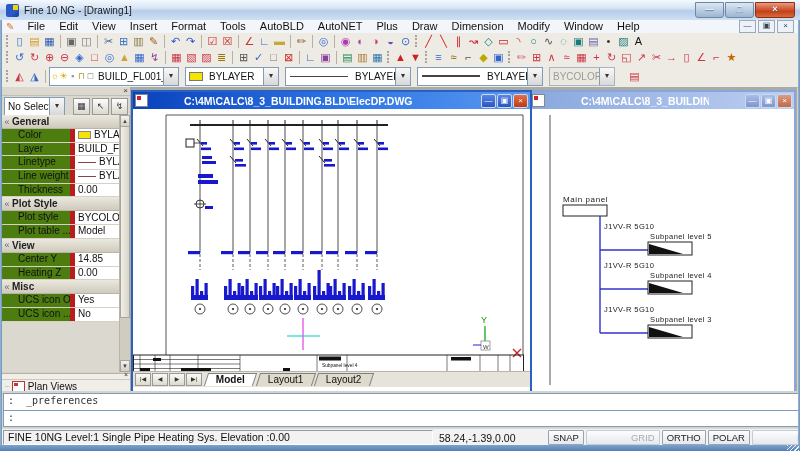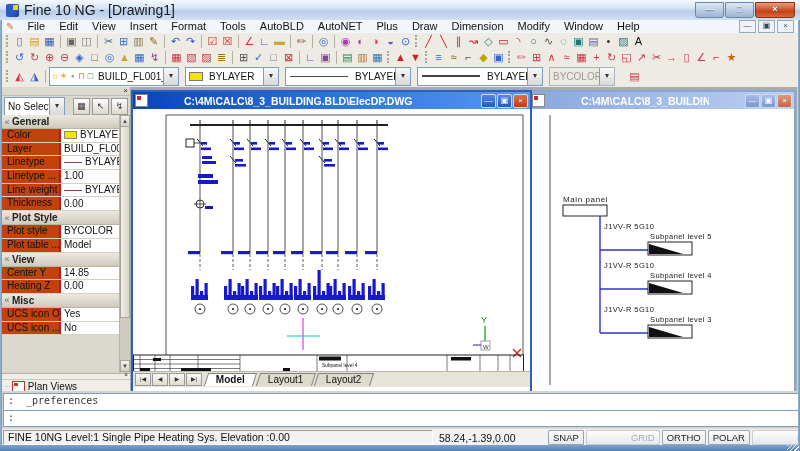--- a/index.html
+++ b/index.html
@@ -6,21 +6,21 @@
   #app{position:relative;width:800px;height:451px;overflow:hidden;
        font-family:"Liberation Sans",sans-serif;font-size:11px;color:#111;
        background:#d4d0c8;user-select:none;}
   
   #titlebar{position:absolute;left:0;top:0;width:800px;height:20px;
     background:linear-gradient(#f4f9fe 0%,#d7e5f5 40%,#b6cde9 55%,#cfe0f2 100%);
     border-bottom:1px solid #8aa5c5;display:flex;align-items:center;}
   .app-ico{width:13px;height:13px;margin:0 5px 0 6px;background:linear-gradient(135deg,#2a5ac8 60%,#1a3a90);
     position:relative;border-radius:2px;}
   .app-ico i{position:absolute;right:1px;top:1px;width:5px;height:5px;background:#f5d400;}
-  #win-title{font-size:14px;color:#1a1a1a;}
+  #win-title{font-size:10px;color:#1a1a1a;}
   .capbtns{position:absolute;right:5px;top:2px;display:flex;gap:1px;}
   .capbtn{width:27px;height:14px;border:1px solid #6f87a6;border-radius:0 0 3px 3px;
     background:linear-gradient(#dbe7f4,#9db6d2);color:#fff;font-size:9px;line-height:13px;
     text-align:center;text-shadow:0 1px 1px #456;}
   .capbtn.close{width:38px;border-color:#8f2f10;background:linear-gradient(#eb9a7e,#c44118 60%,#d86a3a);font-weight:bold;}
   
   #menubar{position:absolute;left:2px;top:20px;width:796px;height:13px;background:#f2f5fa;
     display:flex;align-items:center;border-bottom:1px solid #dde3ea;}
   .mdoc{color:#e07820;font-size:10px;margin:0 6px 0 4px;}
   .menu-item{padding:0 7px;font-size:11px;line-height:13px;}
@@ -51,22 +51,22 @@
   #pal-top .x{position:absolute;right:2px;top:-1px;font-size:8px;color:#333;}
   #pal-sel{display:flex;align-items:center;height:18px;padding:1px 2px;}
   #sel-combo{flex:1;}
   .selbtn{width:15px;height:15px;border:1px solid #999;background:linear-gradient(#fcfcfa,#dcd8cc);
     margin-left:2px;text-align:center;font-size:9px;line-height:14px;color:#334;flex:none;}
   #palette-sections{position:absolute;left:0;top:28px;right:10px;bottom:0;overflow:hidden;}
   .psec-header{height:13px;background:linear-gradient(#ebe8df,#cfcabc);border-bottom:1px solid #b8b4a6;
     display:flex;align-items:center;font-weight:bold;font-size:10px;color:#222;}
   .psec-chev{width:10px;text-align:center;color:#667;font-size:9px;font-weight:normal;}
   .prow{display:flex;height:12.7px;border-bottom:1px solid #d5d1c5;background:#fff;font-size:10px;}
-  .plabel{width:52px;flex:none;background:#c2410c;border-right:2px solid #b91c1c;
-    padding-left:5px;white-space:nowrap;overflow:hidden;line-height:12.5px;}
+  .plabel{width:52px;flex:none;background:#4d7c0f;border-right:5px solid #b91c1c;
+    padding-left:16px;white-space:nowrap;overflow:hidden;line-height:12.5px;}
   .pvalue{flex:1;display:flex;align-items:center;padding-left:3px;white-space:nowrap;overflow:hidden;line-height:12.5px;}
   .pswatch{width:11px;height:6px;background:#f5e400;border:1px solid #888;margin-right:3px;flex:none;}
   .pline-pre{width:18px;border-top:1px solid #884444;margin-right:3px;flex:none;}
   #pal-scroll{position:absolute;right:0;top:28px;bottom:0;width:10px;background:#d0ccc0;border-left:1px solid #b8b4a6;}
   .scr-btn{height:10px;font-size:6px;text-align:center;line-height:10px;color:#445;
     background:linear-gradient(#f4f2ec,#d4d0c4);border:1px solid #a8a49a;}
   .scr-btn.dn{position:absolute;bottom:0;left:0;right:0;}
   #scr-thumb{position:absolute;top:11px;left:0;right:0;height:190px;
     background:linear-gradient(90deg,#f0eee8,#d8d4c8);border:1px solid #a8a49a;}
   
@@ -348,26 +348,20 @@
           </span>
         </div>
         <div class="prow">
           <span class="plabel">Linetype</span>
           <span class="pvalue">
             <span class="pline-pre"></span>
             <span class="pvtext">BYLAYER</span>
           </span>
         </div>
         <div class="prow">
-          <span class="plabel">Linetype ...</span>
-          <span class="pvalue">
-            <span class="pvtext">1.00</span>
-          </span>
-        </div>
-        <div class="prow">
           <span class="plabel">Line weight</span>
           <span class="pvalue">
             <span class="pline-pre"></span>
             <span class="pvtext">BYLAYER</span>
           </span>
         </div>
         <div class="prow">
           <span class="plabel">Thickness</span>
           <span class="pvalue">
             <span class="pvtext">0.00</span>

